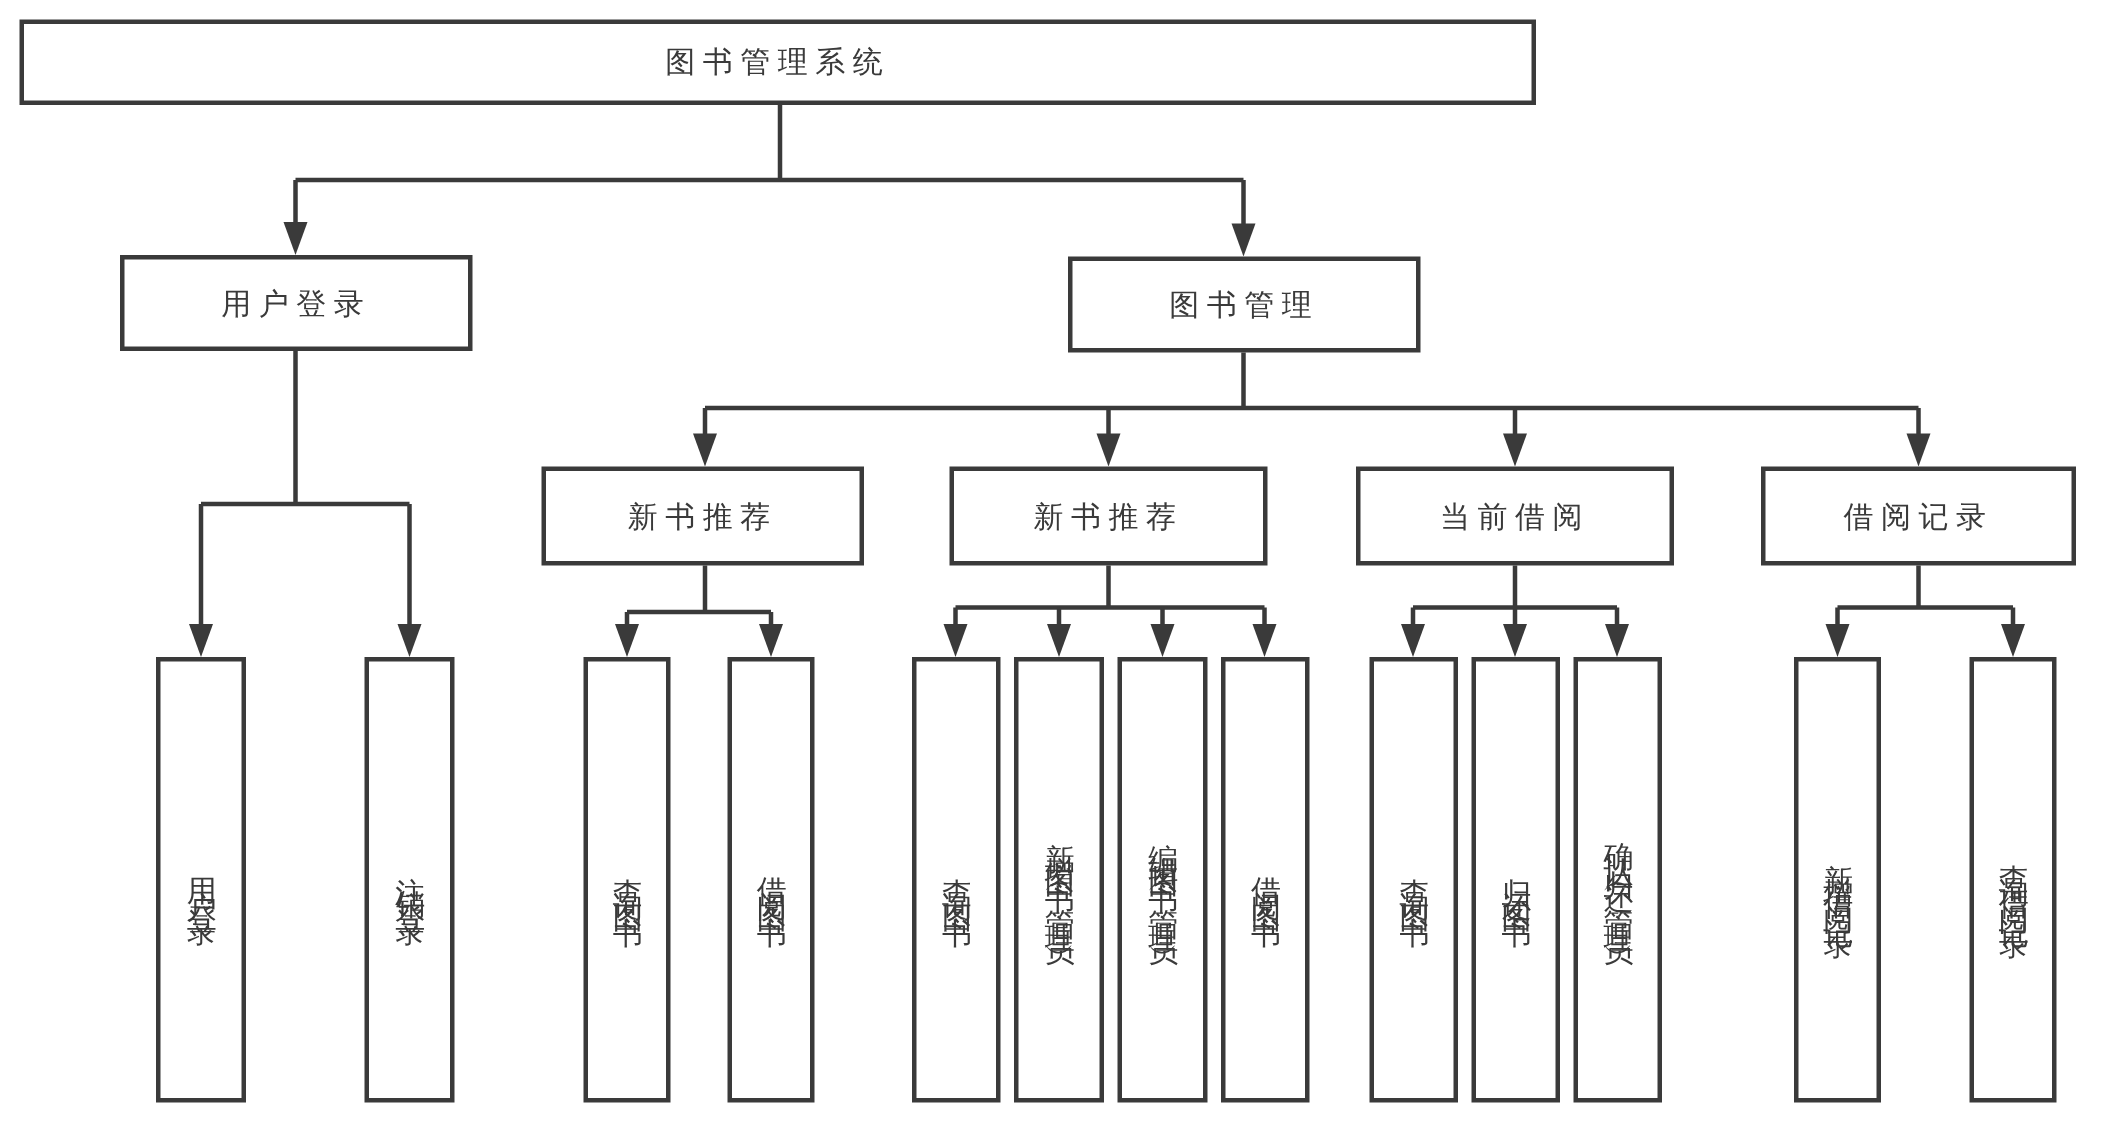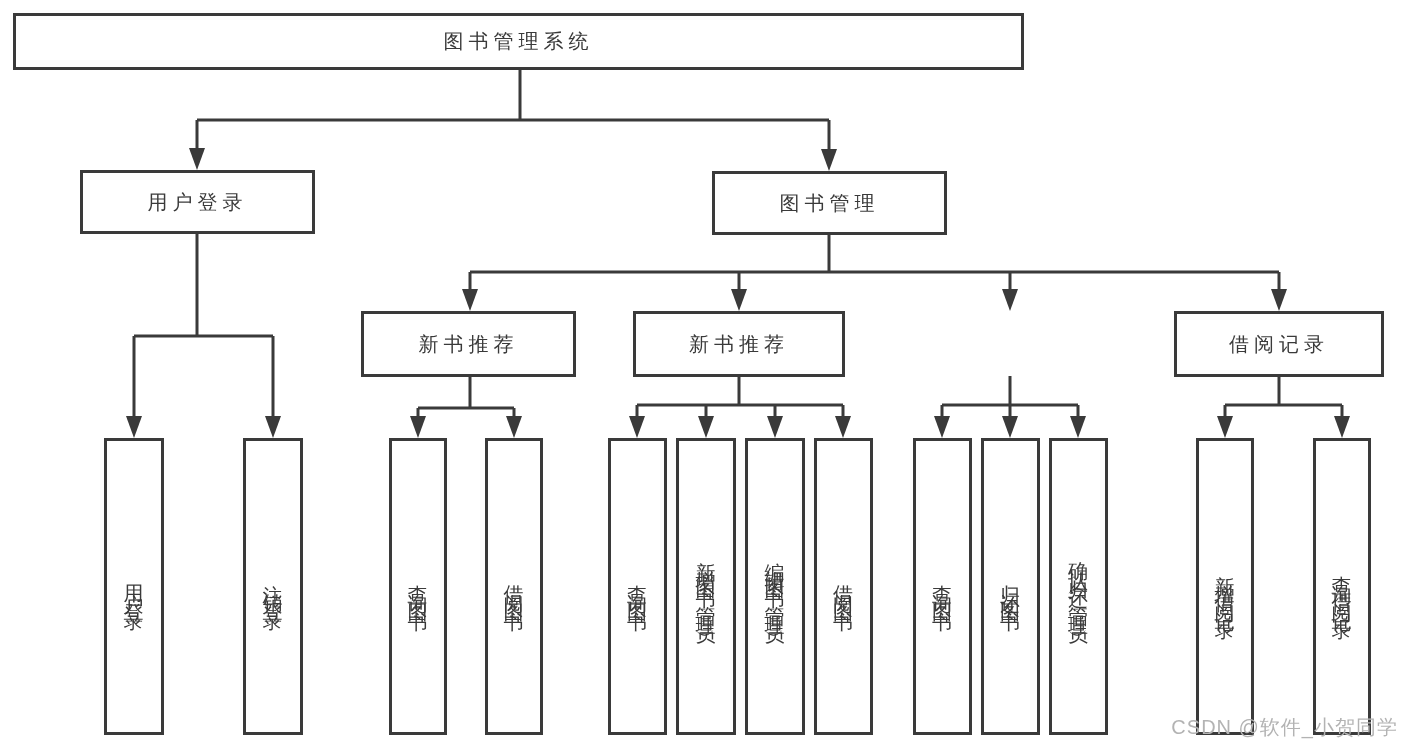--- a/index.html
+++ b/index.html
@@ -78,34 +78,34 @@
     </g>
   </svg>
 
   <div class="node" style="left:13px;top:13px;width:1011px;height:57px;">图书管理系统</div>
 
   <div class="node" style="left:80px;top:170px;width:235px;height:64px;">用户登录</div>
   <div class="node" style="left:712px;top:171px;width:235px;height:64px;">图书管理</div>
 
   <div class="node" style="left:361px;top:311px;width:215px;height:66px;">新书推荐</div>
   <div class="node" style="left:633px;top:311px;width:212px;height:66px;">新书推荐</div>
+  <div class="node" style="left:904px;top:311px;width:212px;height:66px;">当前借阅</div>
   <div class="node" style="left:1174px;top:311px;width:210px;height:66px;text-align:right;">借阅记录</div>
 
   <div class="leaf" style="left:104px;top:438px;width:60px;height:297px;">用户登录</div>
   <div class="leaf" style="left:243px;top:438px;width:60px;height:297px;">注销登录</div>
 
   <div class="leaf" style="left:389px;top:438px;width:58px;height:297px;">查询图书</div>
   <div class="leaf" style="left:485px;top:438px;width:58px;height:297px;">借阅图书</div>
 
   <div class="leaf" style="left:608px;top:438px;width:59px;height:297px;">查询图书</div>
   <div class="leaf" style="left:676px;top:438px;width:60px;height:297px;">新增图书（管理员）</div>
   <div class="leaf" style="left:745px;top:438px;width:60px;height:297px;">编辑图书（管理员）</div>
   <div class="leaf" style="left:814px;top:438px;width:59px;height:297px;">借阅图书</div>
 
   <div class="leaf" style="left:913px;top:438px;width:59px;height:297px;">查询图书</div>
   <div class="leaf" style="left:981px;top:438px;width:59px;height:297px;">归还图书</div>
   <div class="leaf" style="left:1049px;top:438px;width:59px;height:297px;">确认归还（管理员）</div>
 
   <div class="leaf" style="left:1196px;top:438px;width:58px;height:297px;">新增借阅记录</div>
   <div class="leaf" style="left:1313px;top:438px;width:58px;height:297px;">查询借阅记录</div>
 
-  <div class="watermark">CSDN @软件_小贺同学</div>
 </div>
 
 </body></html>

